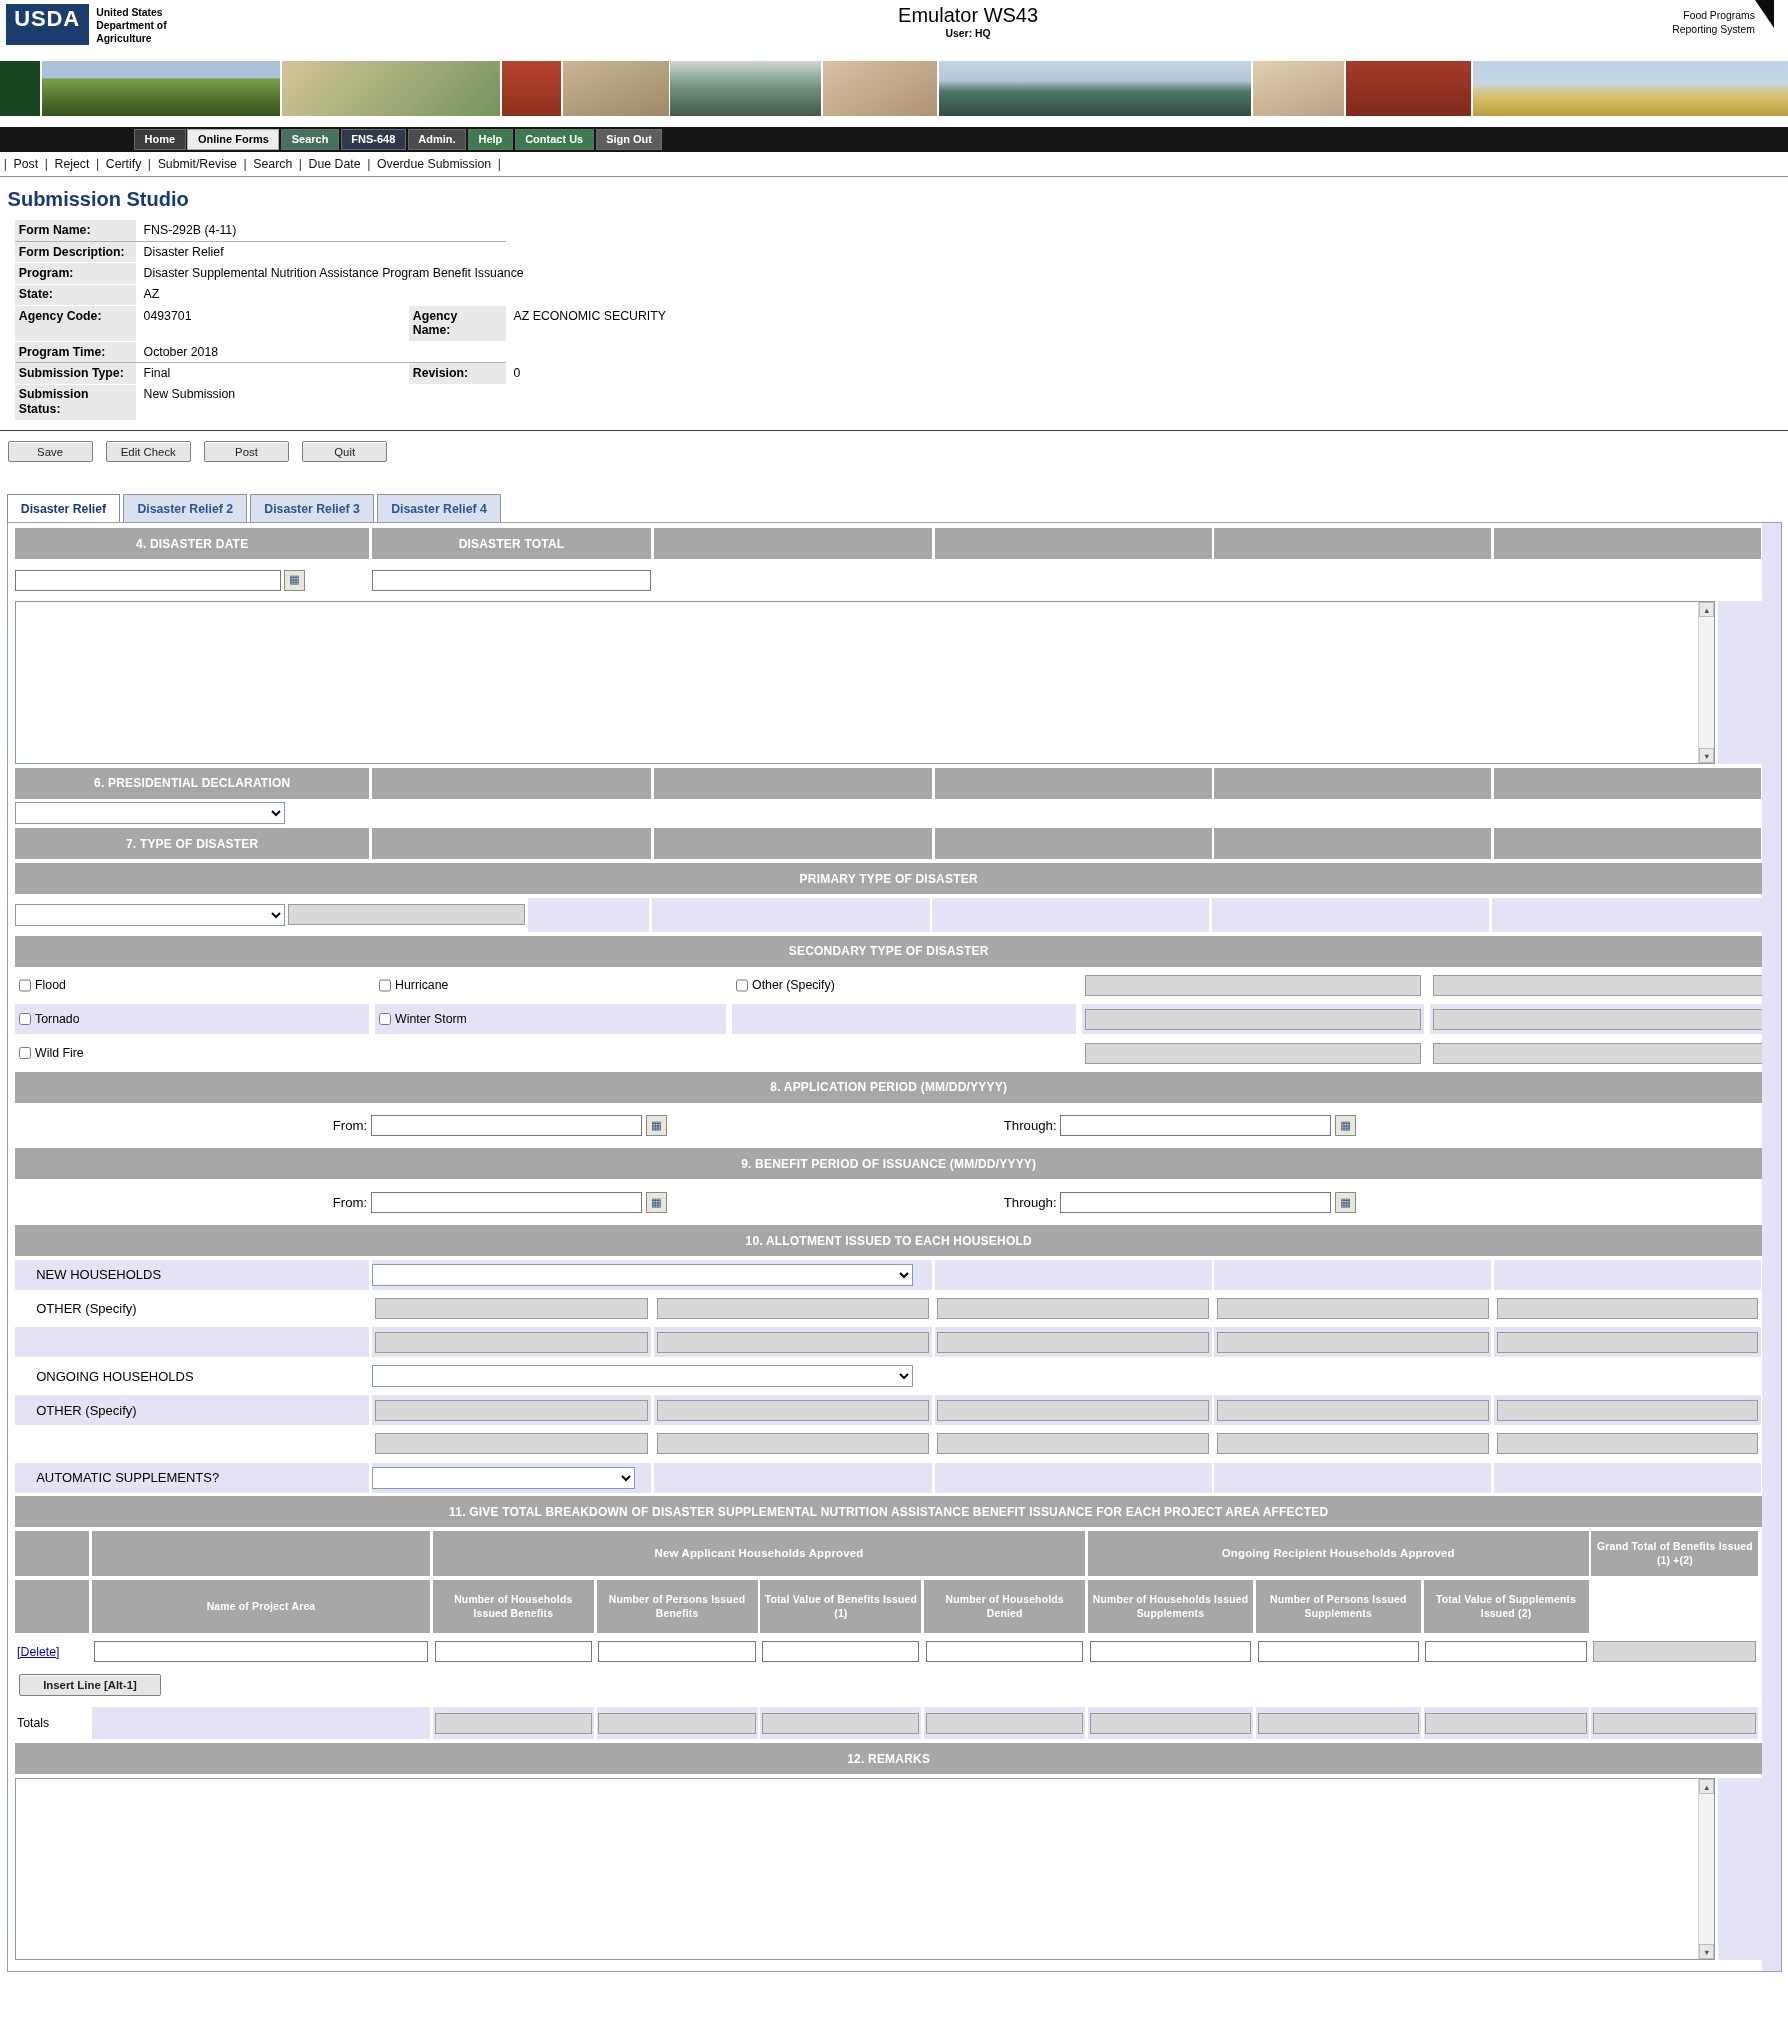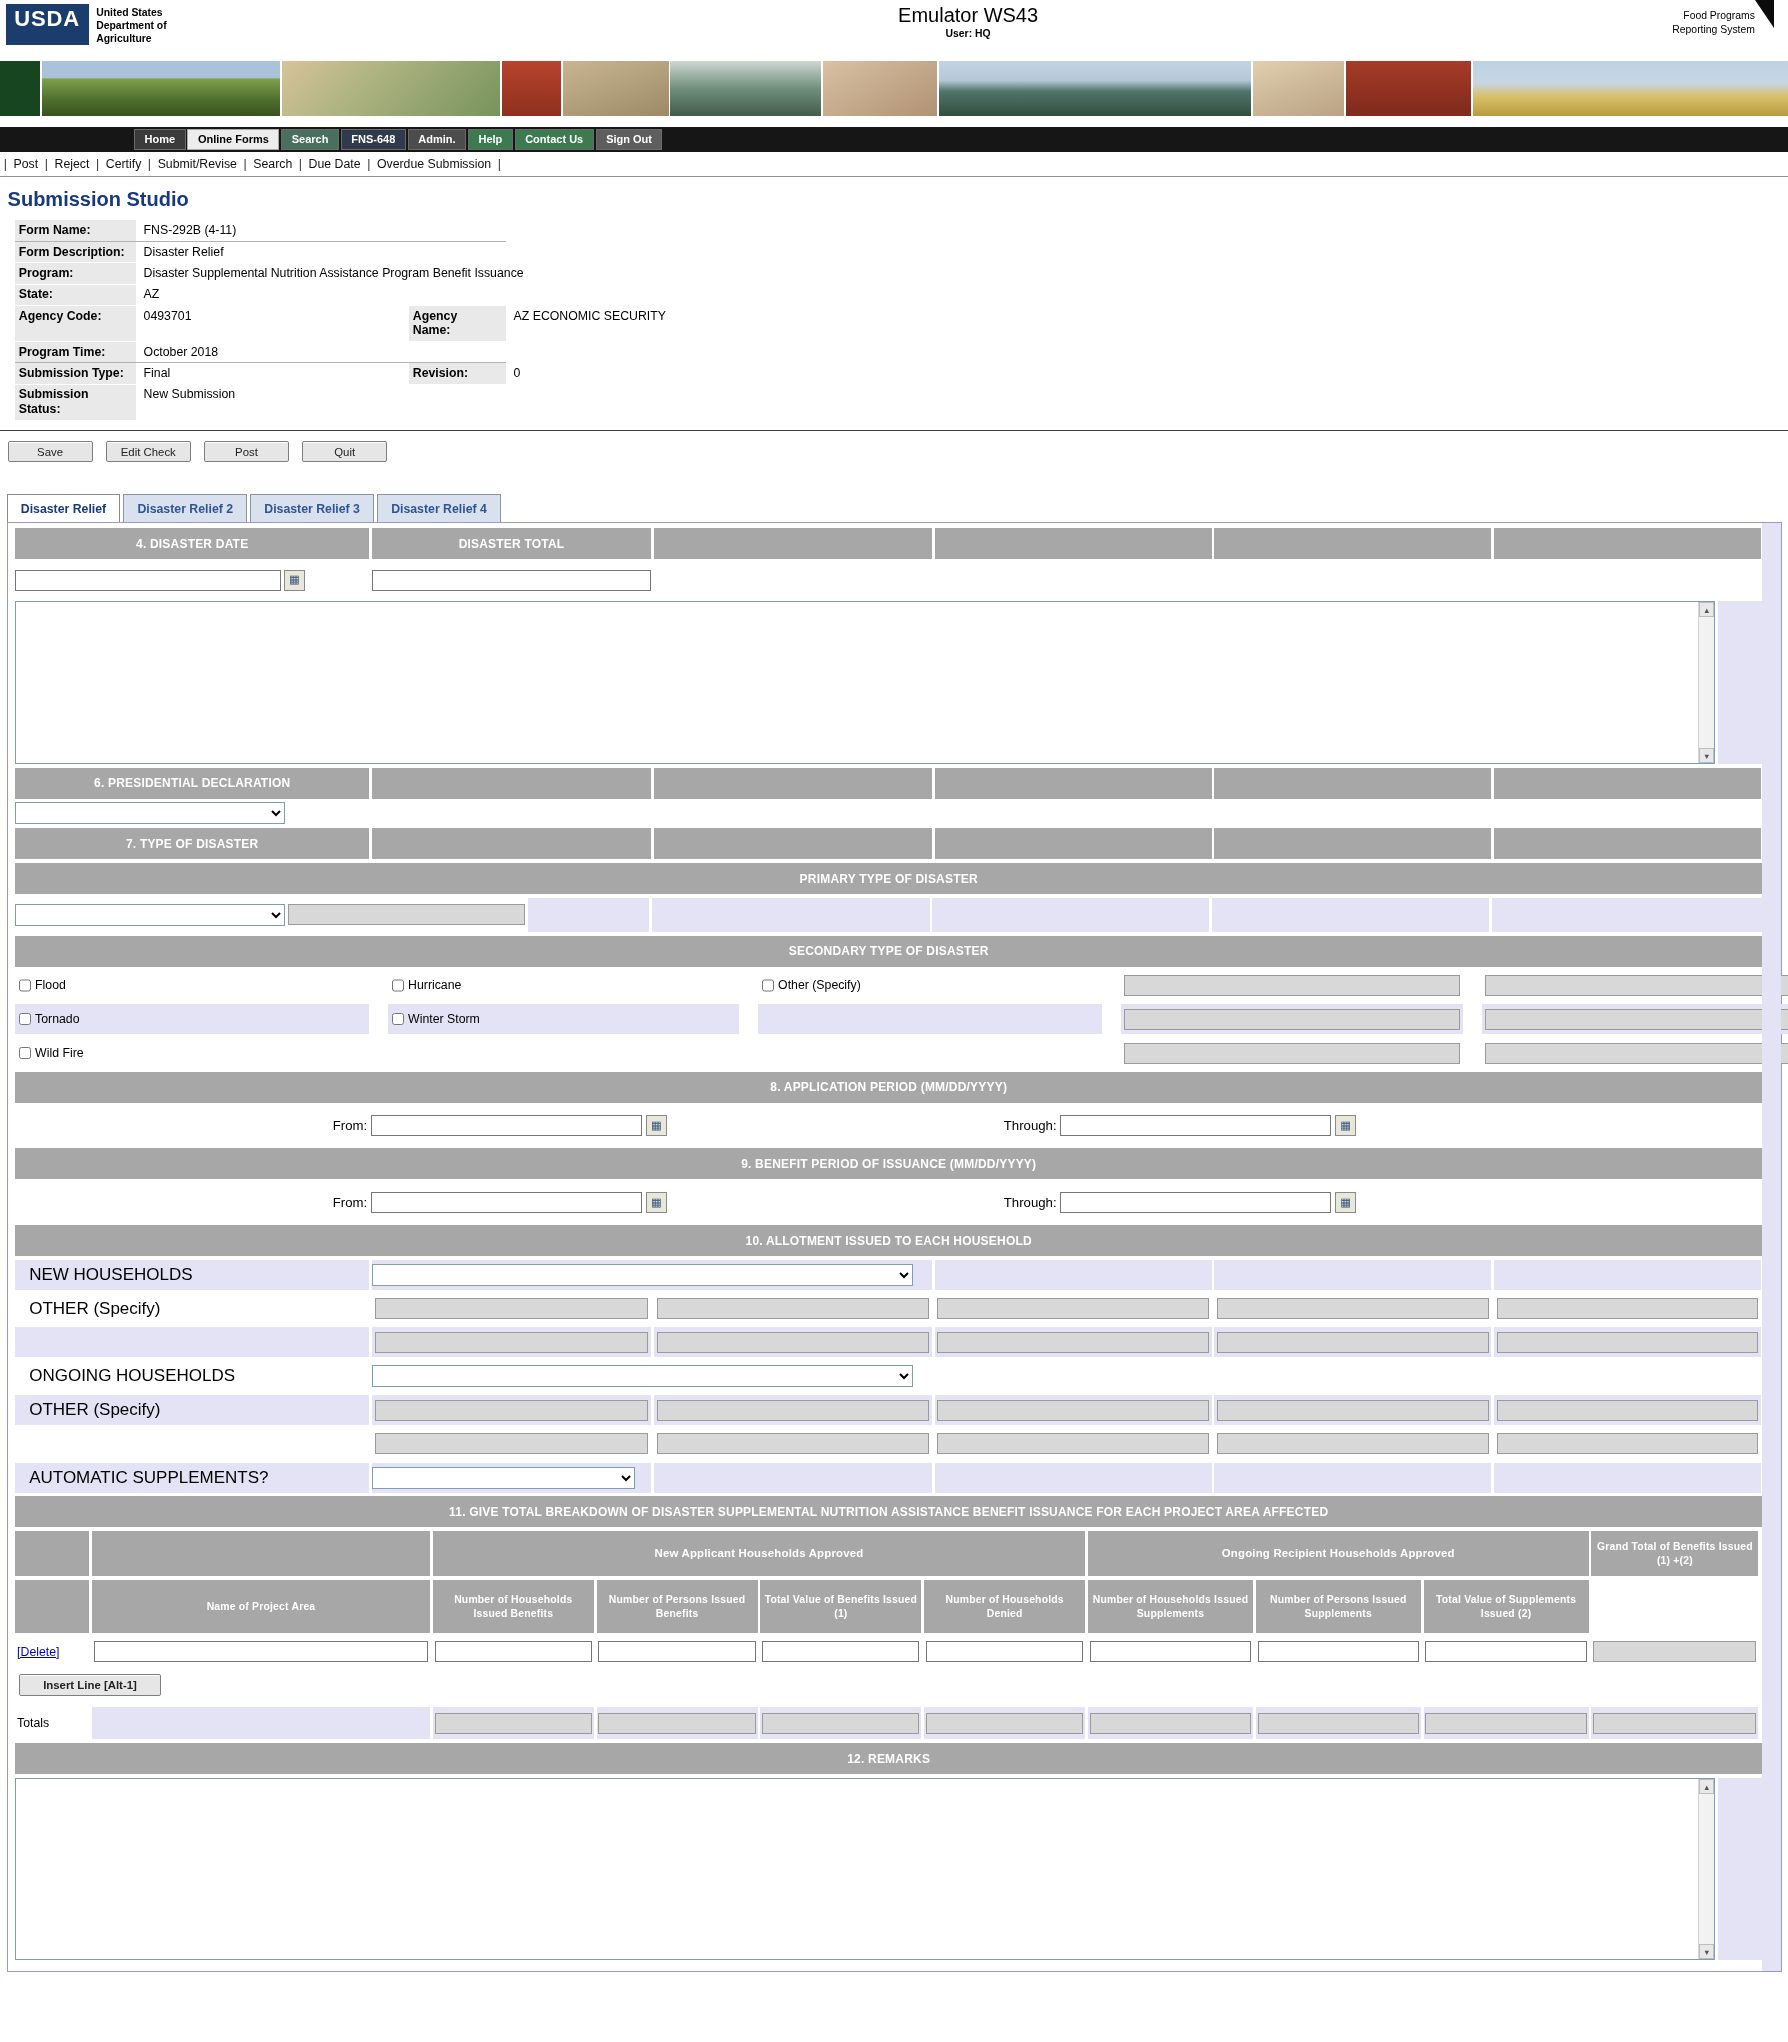--- a/index.html
+++ b/index.html
@@ -78,21 +78,21 @@
   .tabs{margin-top:32px;display:flex;gap:2.8px;position:relative;z-index:2;}
   .tab{padding:6.6px 13.2px 5.7px;border:0.9px solid #8a93a8;border-bottom:none;background:var(--tab-inactive-bg);color:#2f5496;font-weight:bold;font-size:12.3px;cursor:pointer;}
   .tab.active{background:#fff;color:var(--title-blue);margin-bottom:-0.9px;border-color:#8a8a8a;}
   .tab-panel{border:0.9px solid #9a98c8;background:#fff;position:relative;padding:5.7px 0 11.4px 7.6px;}
   .tab-panel::after{content:"";position:absolute;top:0;right:0;bottom:0;width:19px;background:var(--lavender);}
   .form-inner{width:1747px;}
   .form-inner > * + *{margin-top:3.8px;}
 
   
   .g6{display:grid;grid-template-columns:354px 279px 278px 277px 277px 267px;gap:2.8px;}
-  .g5{display:grid;grid-template-columns:354px 351px 344px 342px 342px;gap:19px;}
+  .g5{display:grid;grid-template-columns:354px 351px 344px 342px 342px;gap:6px;}
   .gbar,.gcell{background:var(--section-header-bg);color:#fff;font-weight:bold;font-size:12px;display:flex;align-items:center;justify-content:center;text-align:center;min-height:31px;letter-spacing:0.2px;}
   .gbar{width:100%;}
   .frow > div{min-height:34px;display:flex;align-items:center;}
   .hflex{display:flex;align-items:center;gap:2.8px;}
   .txt{height:21px;border:0.9px solid #767676;padding:0.9px 2.8px;font-family:"Liberation Sans",sans-serif;font-size:12.3px;background:#fff;}
   .txt.dis{background:var(--disabled-bg);border-color:#9a9a9a;}
   .w-full{width:100%;}
   .sel{height:22px;border:0.9px solid #7f9db9;font-family:"Liberation Sans",sans-serif;font-size:12.3px;background:#fff;}
   .calbtn{width:21px;height:21px;border:0.9px solid #8a8a8a;background:#e9e6da;font-size:11.4px;line-height:1;color:#33557e;padding:0;cursor:pointer;}
 
@@ -111,21 +111,21 @@
   .cb{display:flex;align-items:center;gap:3.8px;padding:3.8px 1.9px 3.8px 3.8px;font-size:12.3px;min-height:30px;}
   .cb input{width:12.3px;height:12.3px;margin:0;}
   .g5 > div{min-height:30px;display:flex;align-items:center;}
   .icell{padding:2.8px;}
   .r-lav > *{background:var(--lavender);}
 
   .period-row{display:flex;align-items:center;min-height:38px;gap:3.8px;background:#fff;}
   .plabel{text-align:right;font-size:13.2px;}
 
   .g6.rowh > div{min-height:30px;display:flex;align-items:center;}
-  .s10label{padding-left:14px;font-size:17px;}
+  .s10label{padding-left:21px;font-size:13px;}
   .span23{grid-column:2 / span 2;}
 
   
   .t11{display:grid;grid-template-columns:74px 338px 161px 161px 161px 161px 165px 165px 165px 167px;gap:2.8px;}
   .t11 .gcell{font-size:10.4px;line-height:1.3;padding:2.8px 3.8px;}
   .hdr1 .gcell{min-height:45px;}
   .hdr2 .gcell{min-height:53px;}
   .span4g{grid-column:span 4;}
   .span3g{grid-column:span 3;}
   .blankcell{background:#fff;}

